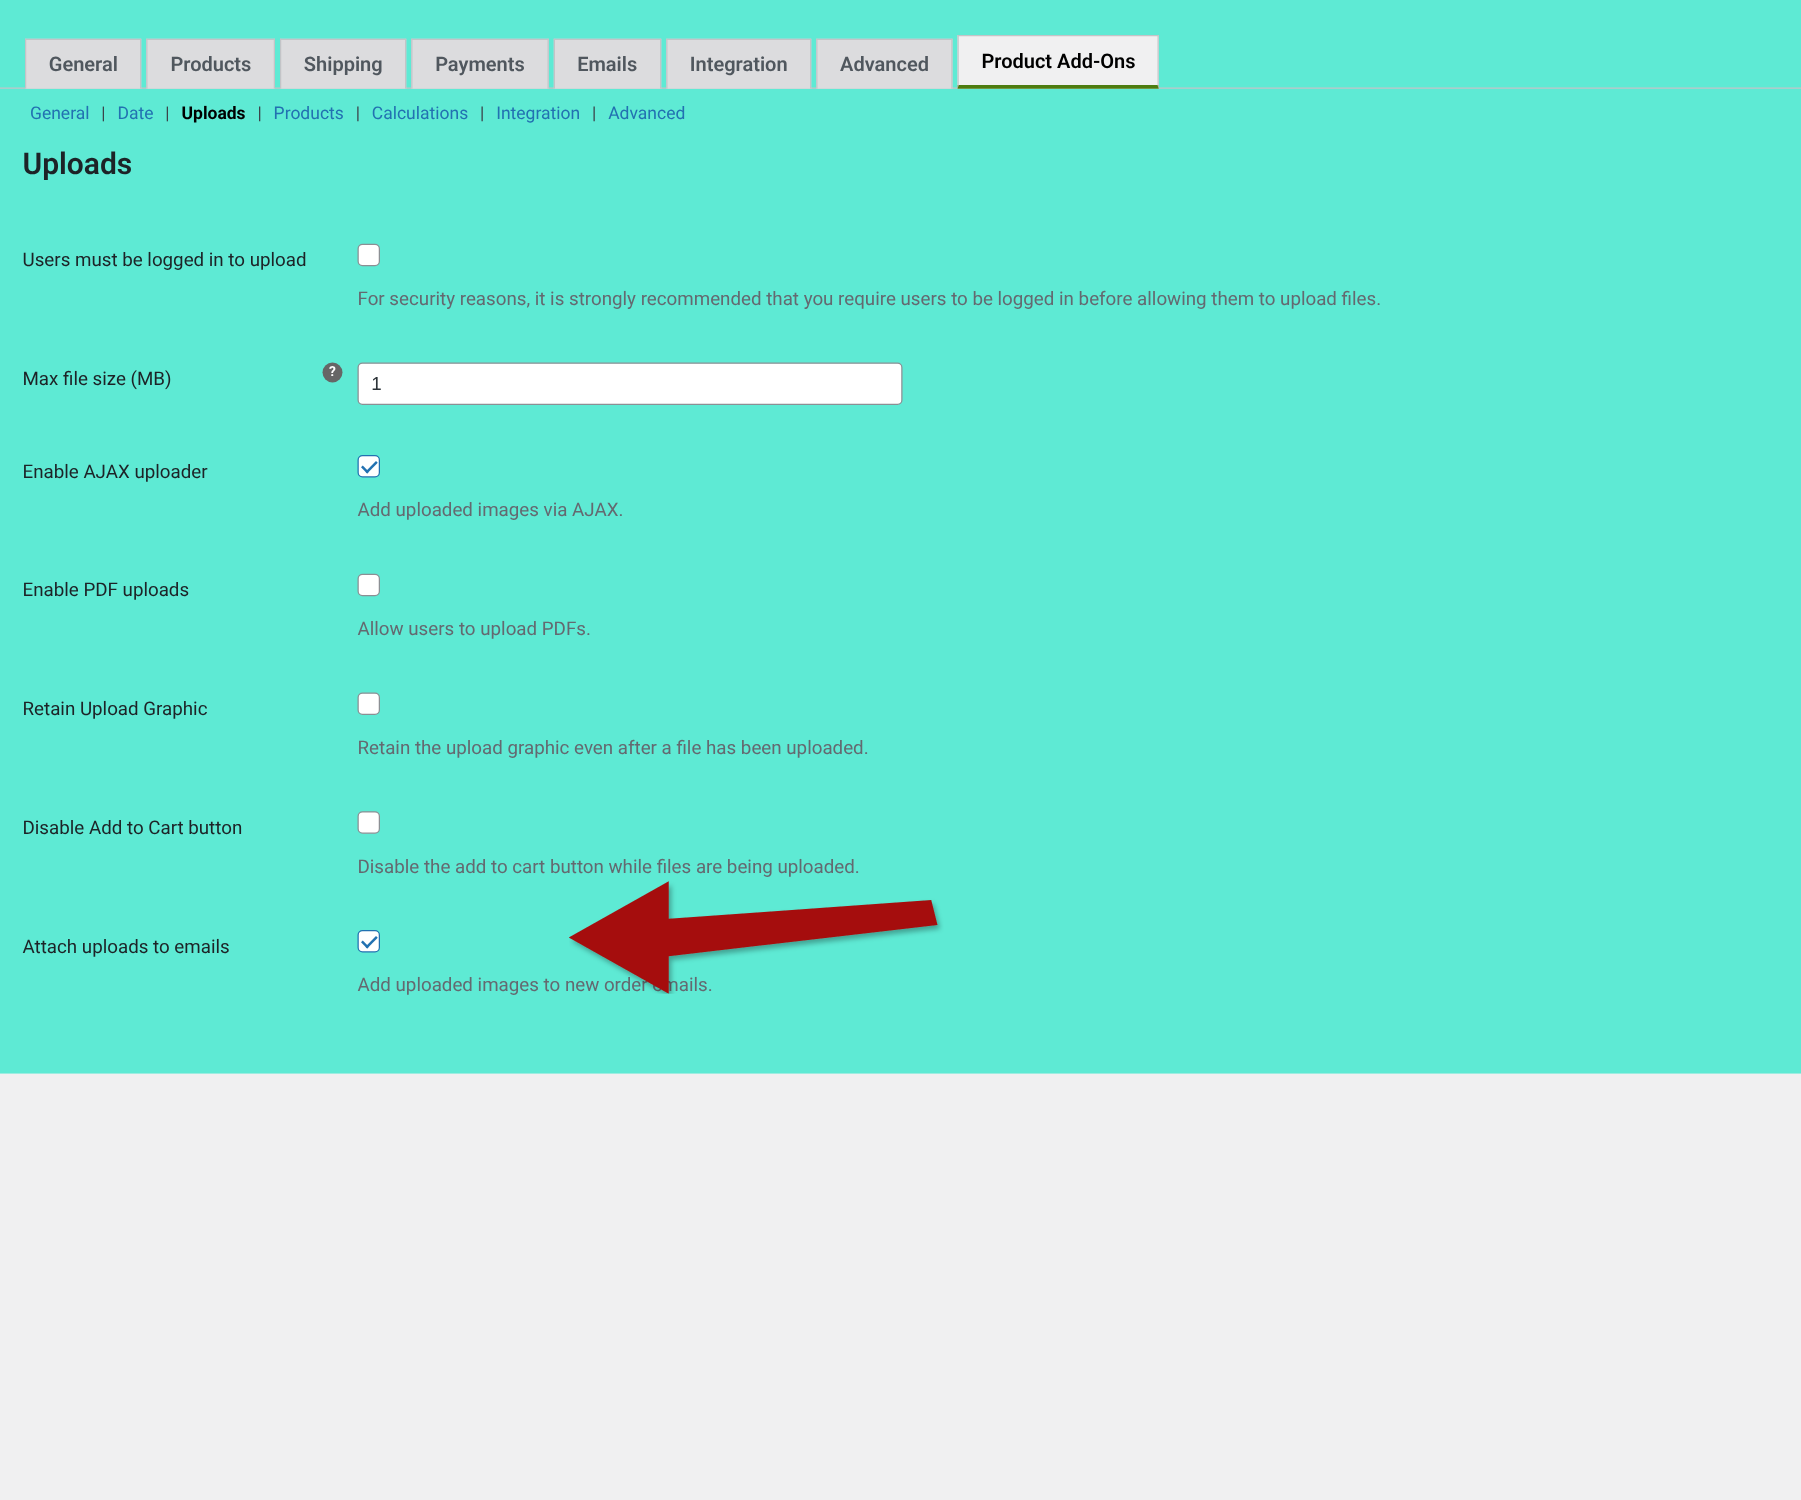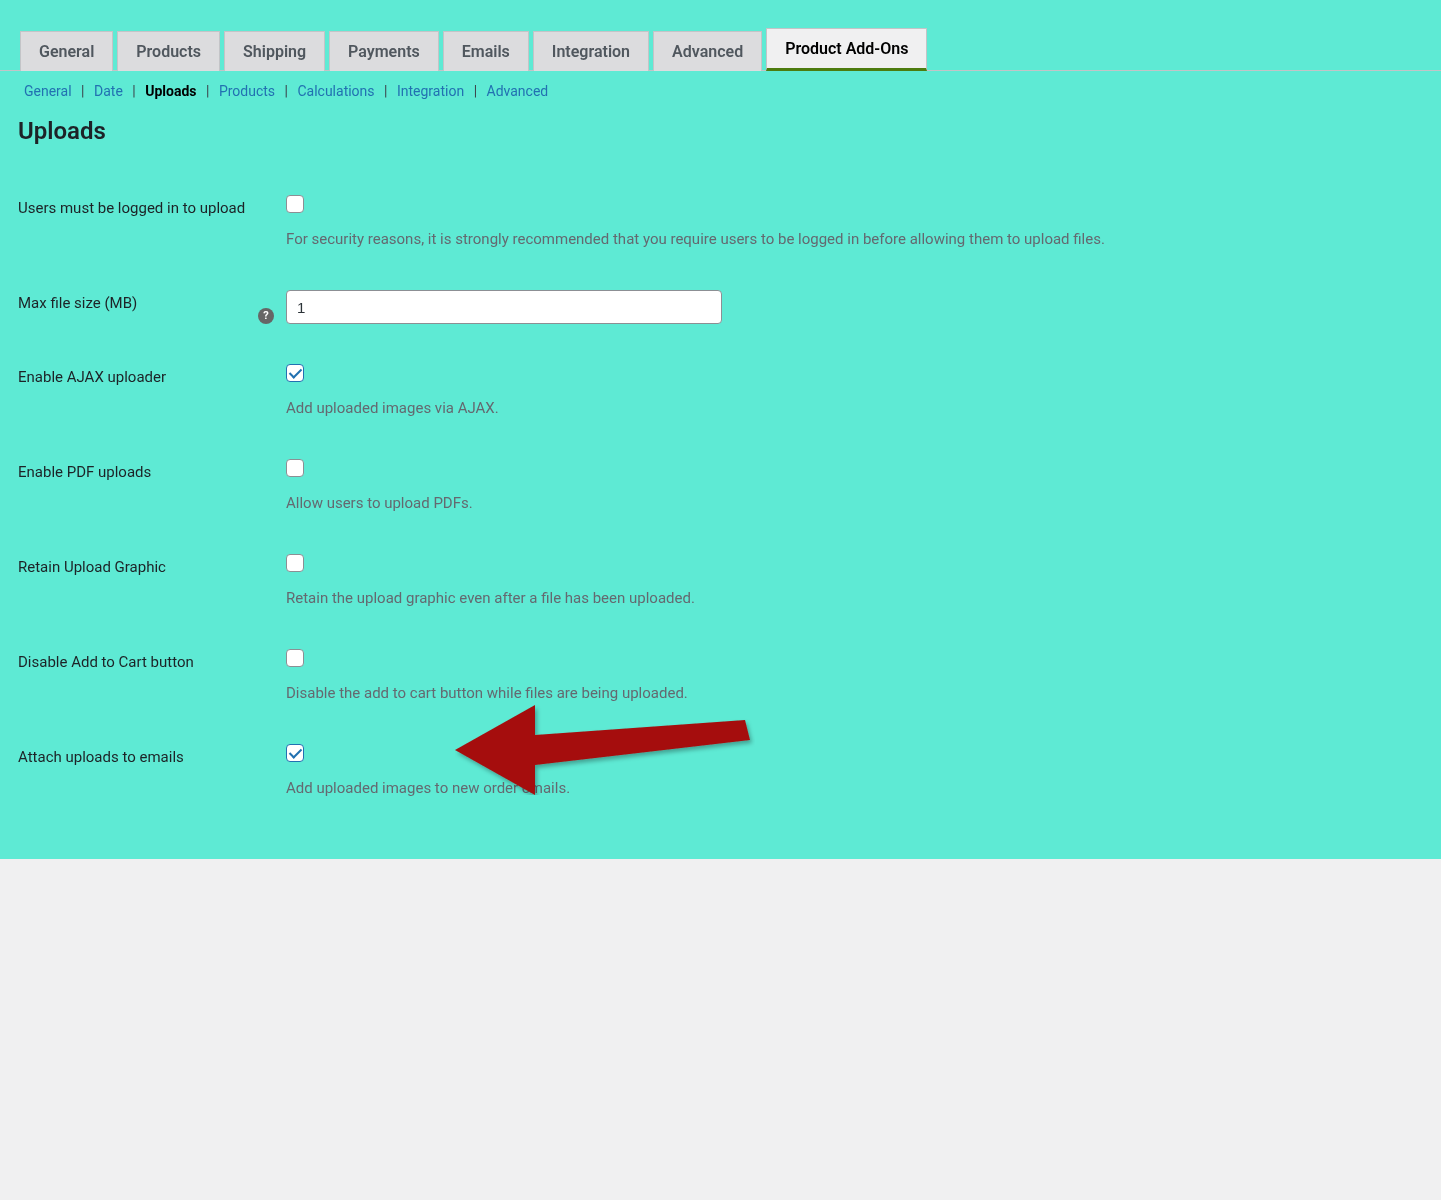--- a/index.html
+++ b/index.html
@@ -120,21 +120,21 @@
       cursor: help;
     }
     
     .help-tip-spacer {
       display: inline-block;
       width: 28px;
     }
     
     .field-wrap {
       display: flex;
-      align-items: flex-end;
+      align-items: flex-start;
     }
     
     .field-inner {
       flex: 1;
     }
     
     input[type="checkbox"] {
       width: 18px;
       height: 18px;
       border: 1px solid #8c8f94;

